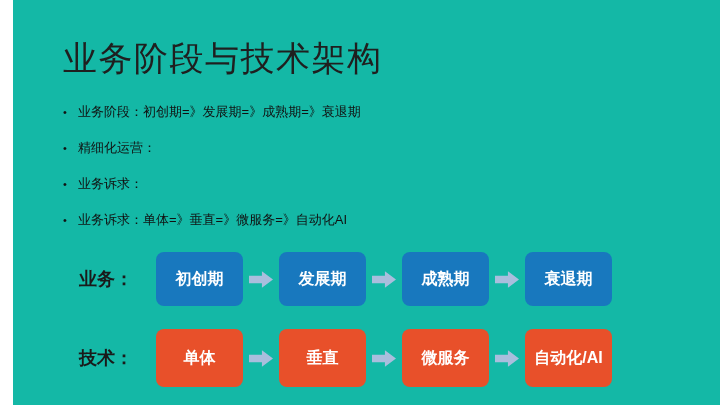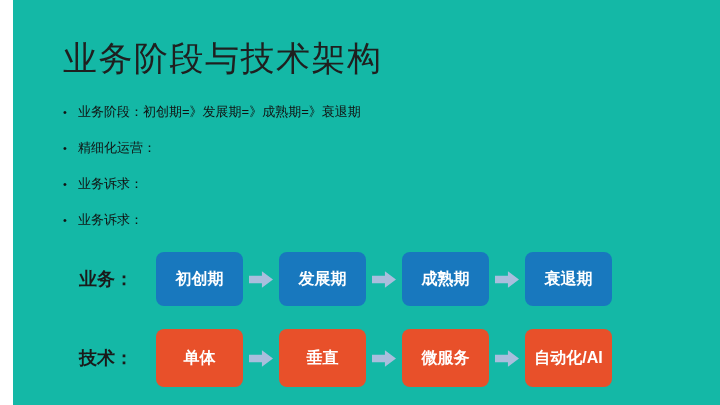--- a/index.html
+++ b/index.html
@@ -110,20 +110,21 @@
       <span class="bullet-marker">•</span>
       <span class="bullet-label">精细化运营：</span>
     </div>
     <div class="bullet-item">
       <span class="bullet-marker">•</span>
       <span class="bullet-label">业务诉求：</span>
     </div>
     <div class="bullet-item">
       <span class="bullet-marker">•</span>
       <span class="bullet-label">业务诉求：</span>
+      <span class="bullet-text">单体=》垂直=》微服务=》自动化AI</span>
     </div>
   </div>
 
   <div class="flow-row tech">
     <span class="row-label">技术：</span>
     <div class="stage-box" style="background: rgb(232, 80, 42);">单体</div>
     <svg class="flow-arrow" viewBox="0 0 26 20">
         <polygon points="0,6 14,6 14,1 26,10 14,19 14,14 0,14" fill="#A9BEDD"></polygon>
       </svg>
     <div class="stage-box" style="background: rgb(232, 80, 42);">垂直</div>

